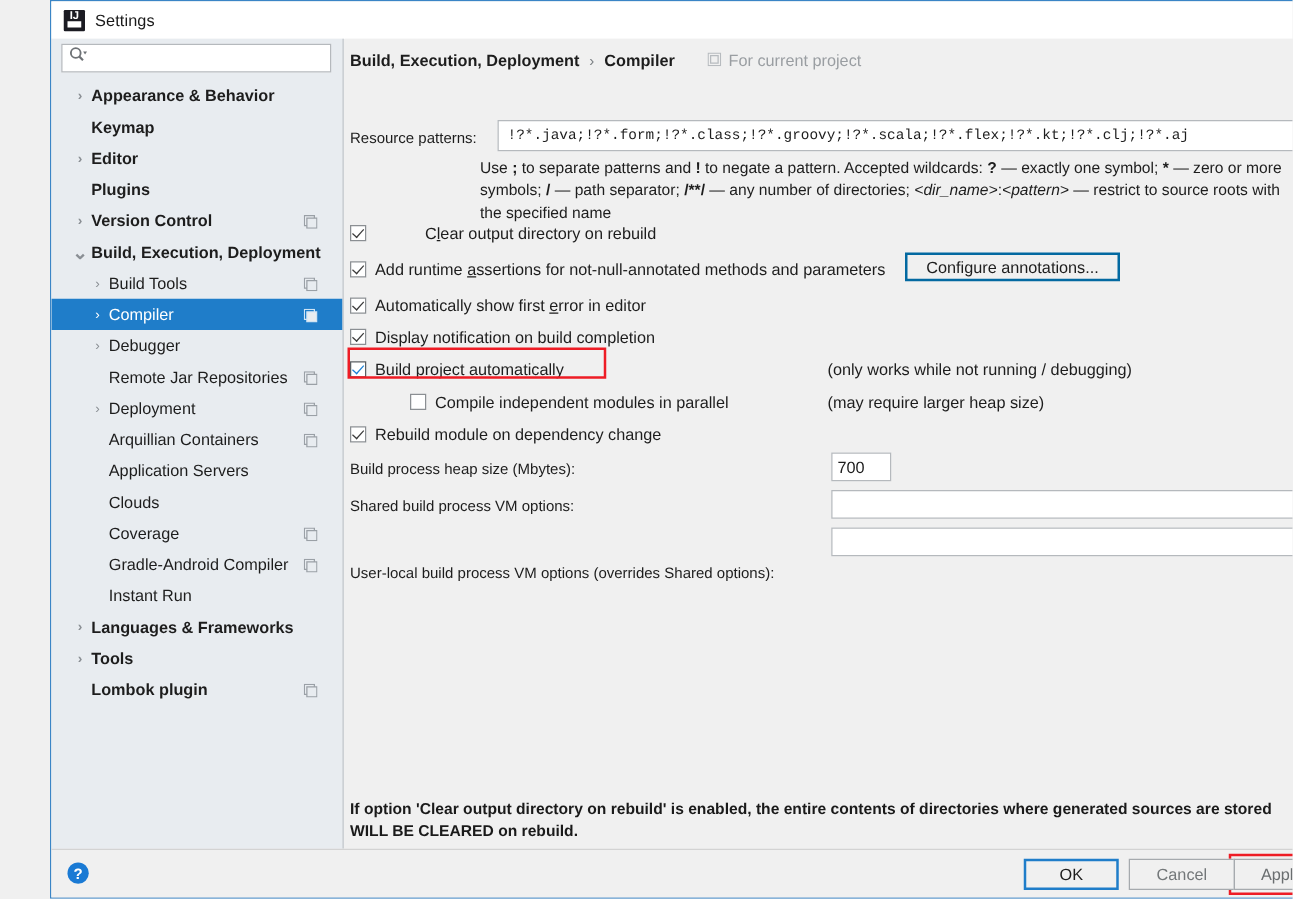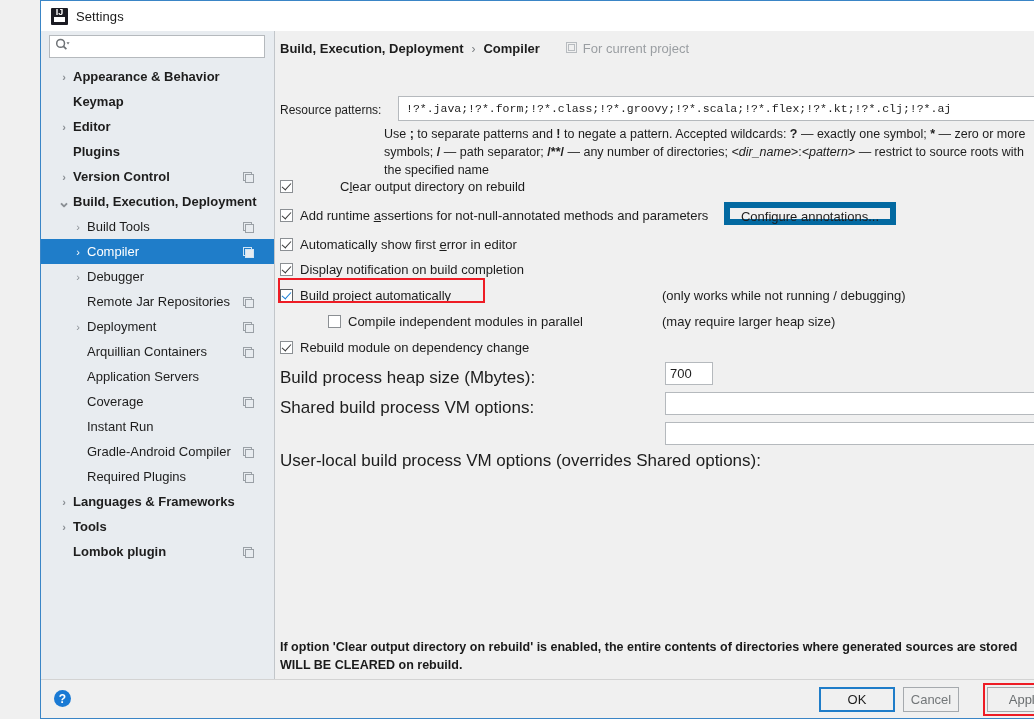--- a/index.html
+++ b/index.html
@@ -231,41 +231,41 @@
     font-size: 13px; color: #1d1d1d;
     left: 386px;
     white-space: nowrap;
   }
 
   #configure-btn {
     position: absolute;
     top: 171px; left: 448px;
     width: 172px; height: 23px;
     background: #f0f0f0;
-    border: 6px solid #0369a1;
+    border: 2px solid #0369a1;
     font-family: "Liberation Sans", sans-serif;
     font-size: 13px;
     color: #1d1d1d;
     cursor: default;
   }
 
   
   #red-highlight {
     position: absolute;
     left: 2px; top: 247px;
     width: 207px; height: 25px;
     border: 2px solid #ee1c25;
     pointer-events: none;
     z-index: 5;
   }
 
   
   .f-label {
     position: absolute; left: 4px;
-    font-size: 17px; color: #1d1d1d;
+    font-size: 12px; color: #1d1d1d;
     white-space: nowrap;
   }
   .f-input {
     position: absolute;
     background: #ffffff;
     border: 1px solid #b5b9bd;
     font-family: "Liberation Sans", sans-serif;
     font-size: 13px;
     color: #1d1d1d;
     padding: 0 4px;
@@ -305,21 +305,21 @@
     position: absolute; top: 7px;
     height: 25px;
     background: #f0f0f0;
     border: 1px solid #a6aaae;
     font-family: "Liberation Sans", sans-serif;
     font-size: 13px;
     color: #1d1d1d;
     cursor: default;
   }
   #ok-btn { left: 778px; width: 76px; border: 2px solid #1f7dc9; background:#f0f0f0; }
-  #cancel-btn { left: 862px; width: 56px; color: #737779; }
+  #cancel-btn { left: 862px; width: 85px; color: #737779; }
   #apply-btn { left: 946px; width: 76px; color: #6a6e70; }
   #apply-ring {
     position: absolute;
     left: 942px; top: 3px;
     width: 84px; height: 33px;
     border: 2px solid #ee1c25;
     pointer-events: none;
   }
   .dlg-btn, #ok-btn, #cancel-btn, #apply-btn { z-index: 2; }
 </style>
@@ -429,45 +429,41 @@
                 <rect x="0.5" y="0.5" width="8" height="8" fill="none" stroke="#9aa0a6"></rect>
                 <rect x="2.5" y="2.5" width="8" height="8" fill="#e8ecf0" stroke="#9aa0a6"></rect>
               </svg></span>
           </div>
           <div class="tree-row lvl1">
             <span class="arrow none">›</span>
             <span class="tree-label">Application Servers</span>
           </div>
           <div class="tree-row lvl1">
             <span class="arrow none">›</span>
+            <span class="tree-label">Clouds</span>
+          </div>
+          <div class="tree-row lvl1">
+            <span class="arrow none">›</span>
             <span class="tree-label">Coverage</span>
             <span class="copy-icon"><svg width="11" height="11" viewBox="0 0 11 11" aria-hidden="true">
                 <rect x="0.5" y="0.5" width="8" height="8" fill="none" stroke="#9aa0a6"></rect>
                 <rect x="2.5" y="2.5" width="8" height="8" fill="#e8ecf0" stroke="#9aa0a6"></rect>
               </svg></span>
           </div>
           <div class="tree-row lvl1">
             <span class="arrow none">›</span>
+            <span class="tree-label">Gradle-Android Compiler</span>
+            <span class="copy-icon"><svg width="11" height="11" viewBox="0 0 11 11" aria-hidden="true">
+                <rect x="0.5" y="0.5" width="8" height="8" fill="none" stroke="#9aa0a6"></rect>
+                <rect x="2.5" y="2.5" width="8" height="8" fill="#e8ecf0" stroke="#9aa0a6"></rect>
+              </svg></span>
+          </div>
+          <div class="tree-row lvl1">
+            <span class="arrow none">›</span>
             <span class="tree-label">Instant Run</span>
-          </div>
-          <div class="tree-row lvl1">
-            <span class="arrow none">›</span>
-            <span class="tree-label">Gradle-Android Compiler</span>
-            <span class="copy-icon"><svg width="11" height="11" viewBox="0 0 11 11" aria-hidden="true">
-                <rect x="0.5" y="0.5" width="8" height="8" fill="none" stroke="#9aa0a6"></rect>
-                <rect x="2.5" y="2.5" width="8" height="8" fill="#e8ecf0" stroke="#9aa0a6"></rect>
-              </svg></span>
-          </div>
-          <div class="tree-row lvl1">
-            <span class="arrow none">›</span>
-            <span class="tree-label">Required Plugins</span>
-            <span class="copy-icon"><svg width="11" height="11" viewBox="0 0 11 11" aria-hidden="true">
-                <rect x="0.5" y="0.5" width="8" height="8" fill="none" stroke="#9aa0a6"></rect>
-                <rect x="2.5" y="2.5" width="8" height="8" fill="#e8ecf0" stroke="#9aa0a6"></rect>
-              </svg></span>
           </div>
           <div class="tree-row lvl0 bold">
             <span class="arrow">›</span>
             <span class="tree-label">Languages &amp; Frameworks</span>
           </div>
           <div class="tree-row lvl0 bold">
             <span class="arrow">›</span>
             <span class="tree-label">Tools</span>
           </div>
           <div class="tree-row lvl0 bold">

